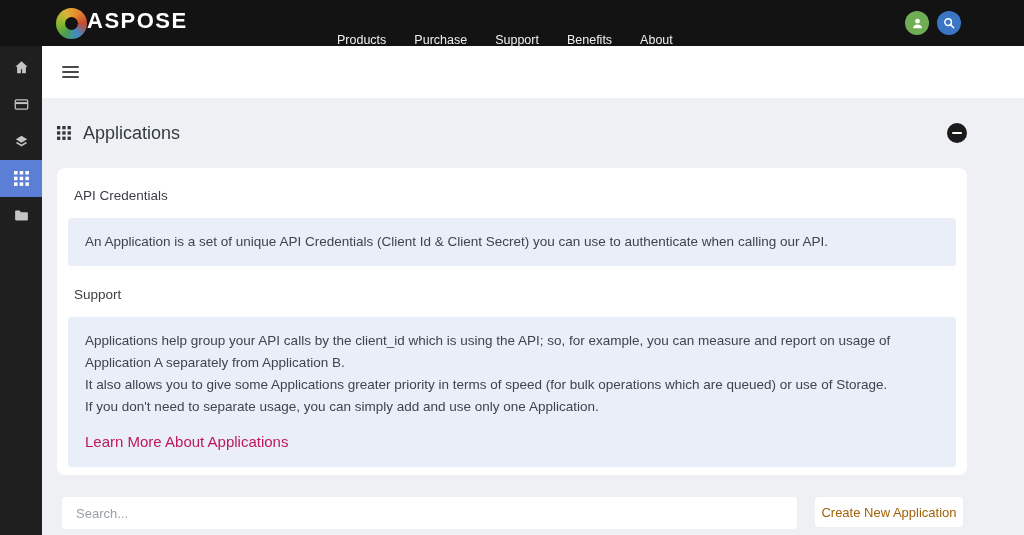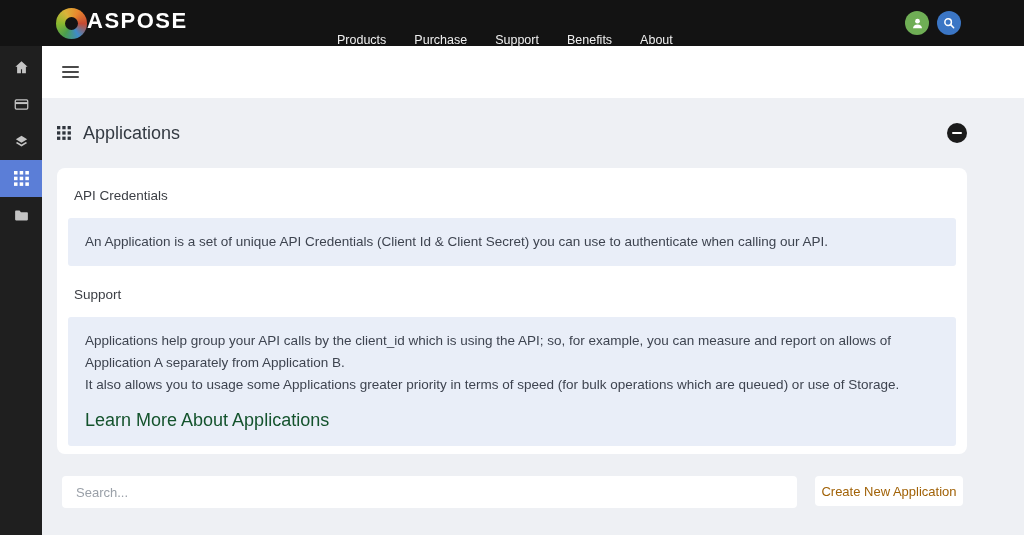--- a/index.html
+++ b/index.html
@@ -76,22 +76,22 @@
     padding:14px 11px 8px;
   }
   .section-label { font-size:13.5px; font-weight:400; color:#3b3e44; margin:6px 6px 15px; }
   .section-label.benefits { margin-top:21px; }
   .info-box {
     background:#e9eef8; border-radius:3px; padding:13px 17px;
     font-size:13.5px; color:#3e4450; line-height:22px;
   }
   .info-box p { margin:0; }
   .learn-link {
-    display:inline-block; margin-top:13px; color:#14532d;
-    font-size:18px; text-decoration:none; cursor:pointer;
+    display:inline-block; margin-top:13px; color:#be185d;
+    font-size:15px; text-decoration:none; cursor:pointer;
   }
 
   .search-row { display:flex; margin:22px 61px 0 20px; gap:18px; }
   .search-input {
     flex:1; height:30px; border:none; outline:none; border-radius:4px;
     background:#ffffff; padding:16px 14px; font-size:13px; color:#333;
     font-family:"Liberation Sans", sans-serif;
   }
   .search-input::placeholder { color:#9aa0a8; }
   .create-btn {
@@ -202,22 +202,23 @@
   </div>
 
   <section class="card">
     <h2 class="section-label">API Credentials</h2>
     <div class="info-box">
       <p>An Application is a set of unique API Credentials (Client Id &amp; Client Secret) you can use to authenticate when calling our API.</p>
     </div>
 
     <h2 class="section-label benefits">Support</h2>
     <div class="info-box">
-      <p>Applications help group your API calls by the client_id which is using the API; so, for example, you can measure and report on allows of Application A separately from Application B.</p>
-      <p>It also allows you to usage some Applications greater priority in terms of speed (for bulk operations which are queued) or use of Storage.</p>
+      <p>Applications help group your API calls by the client_id which is using the API; so, for example, you can measure and report on usage of Application A separately from Application B.</p>
+      <p>It also allows you to give some Applications greater priority in terms of speed (for bulk operations which are queued) or use of Storage.</p>
+      <p>If you don't need to separate usage, you can simply add and use only one Application.</p>
       <a class="learn-link">Learn More About Applications</a>
     </div>
   </section>
 
   <div class="search-row">
     <input class="search-input" type="text" placeholder="Search..." style="">
     <button class="create-btn">Create New Application</button>
   </div>
 
 </main>

